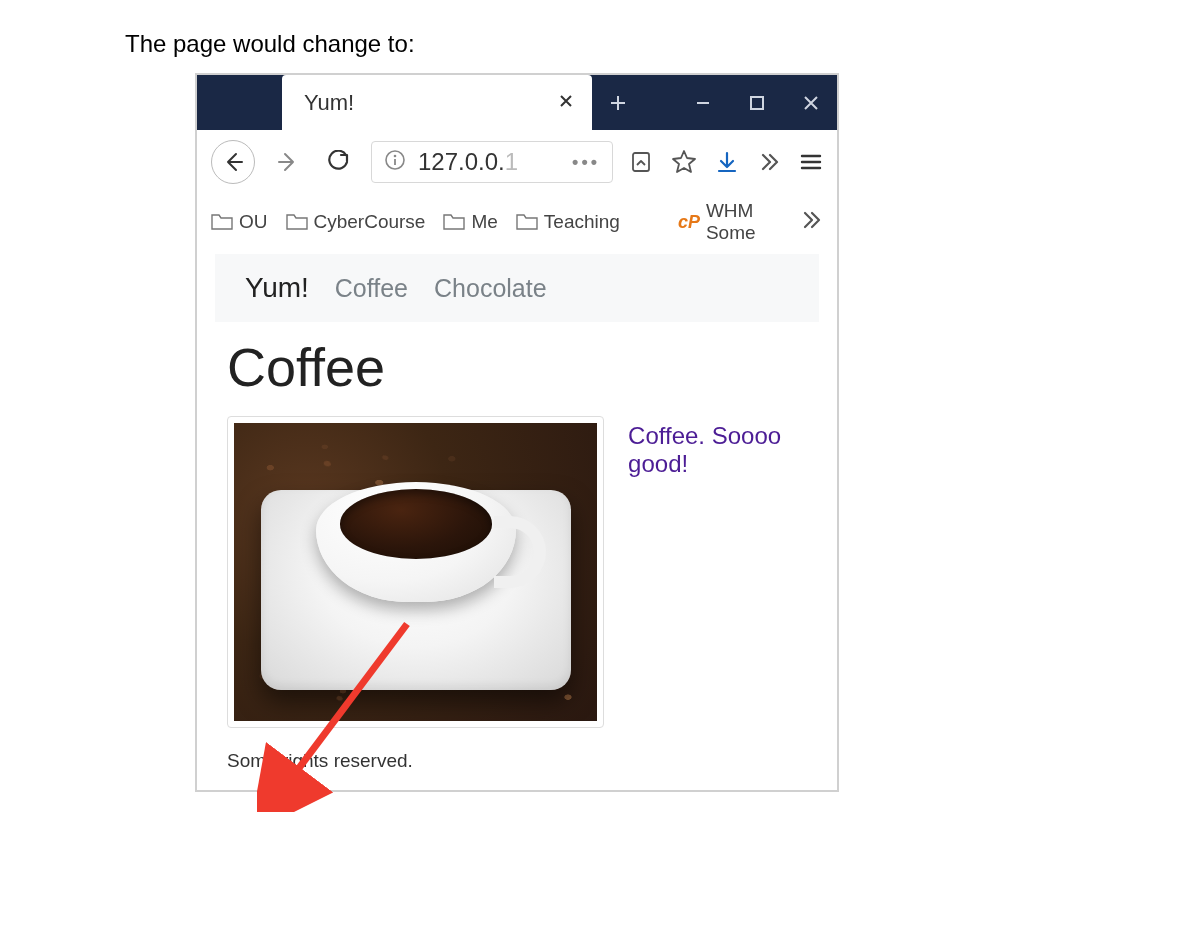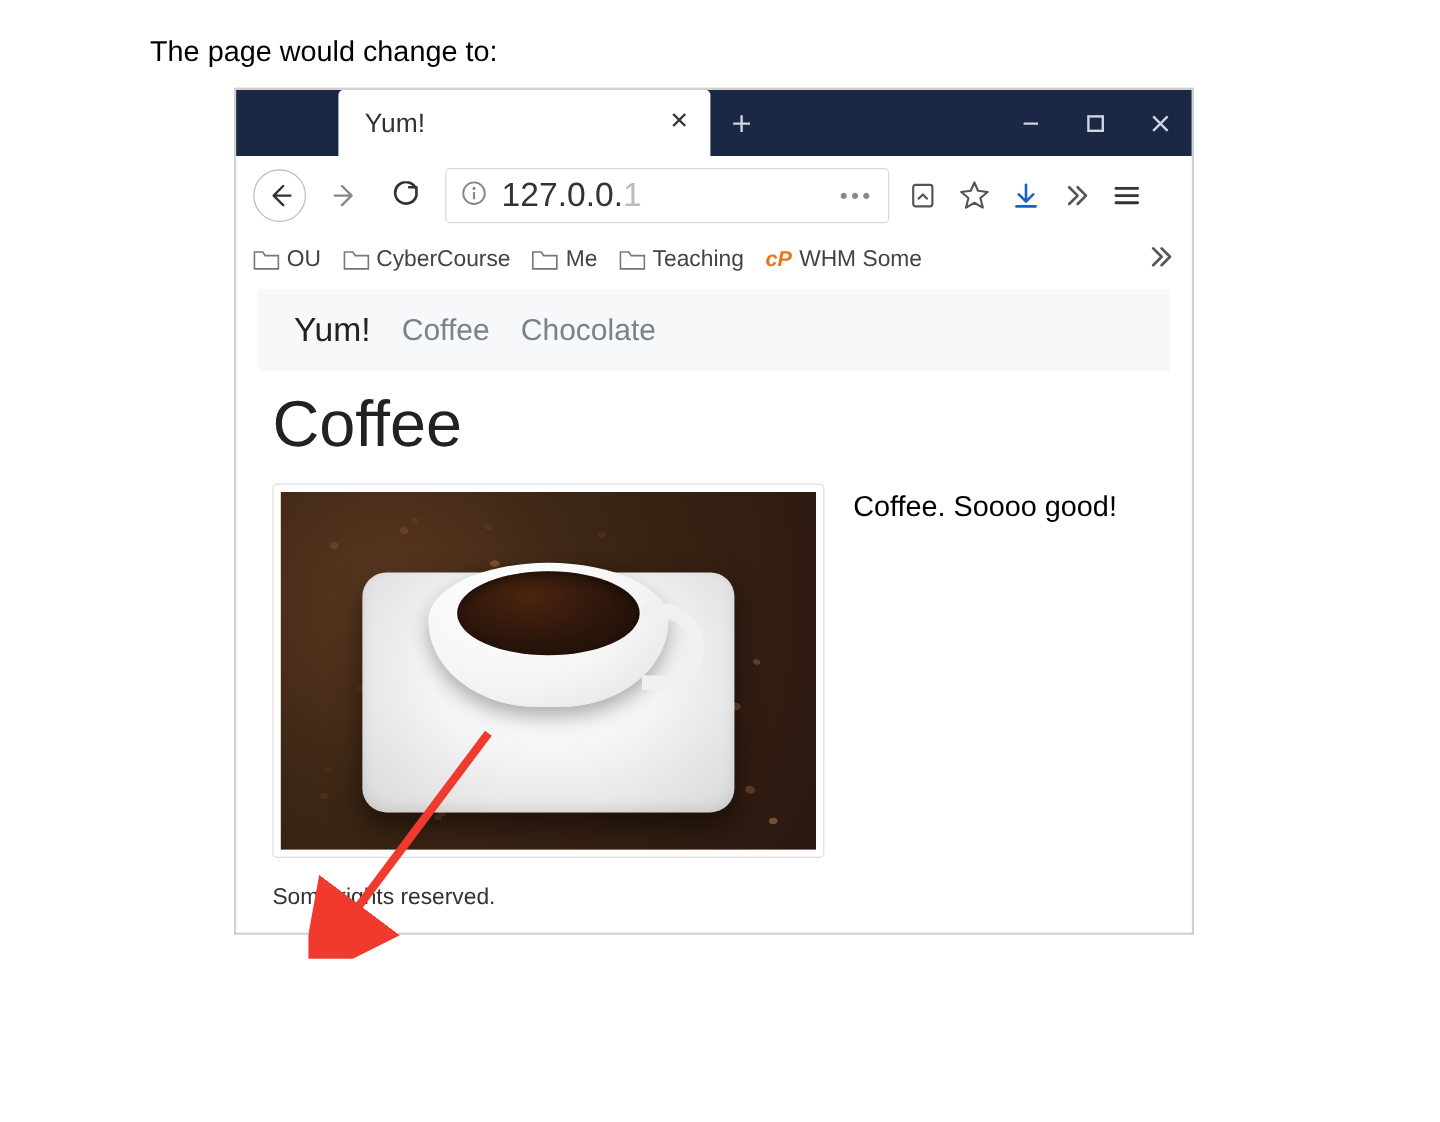--- a/index.html
+++ b/index.html
@@ -7,21 +7,21 @@
       font-family: -apple-system, BlinkMacSystemFont, "Segoe UI", Arial, sans-serif;
       background: #fff;
       padding: 20px;
     }
     .caption {
       font-size: 24px;
       color: #000;
       margin: 10px 0 15px 105px;
     }
     .browser-window {
-      width: 800px;
+      width: 644px;
       border: 2px solid #d0d0d0;
       margin: 0 0 0 175px;
       background: #fff;
       position: relative;
     }
     
     .titlebar {
       display: flex;
       height: 55px;
       background: #1a2845;
@@ -101,21 +101,21 @@
       border: 1px solid #d8d8d8;
       border-radius: 4px;
       padding: 6px 12px;
       gap: 12px;
       max-width: 370px;
     }
     .urlbar .info-icon {
       color: #888;
     }
     .urlbar .url-text {
-      font-size: 28px;
+      font-size: 24px;
       color: #333;
     }
     .urlbar .url-text .faded { color: #bbb; }
     .urlbar-dots {
       color: #888;
       letter-spacing: 3px;
       font-weight: bold;
       font-size: 18px;
     }
     .nav-icons-right {
@@ -149,20 +149,21 @@
     .folder-icon {
       width: 22px;
       height: 18px;
       display: inline-block;
     }
     .cp-icon {
       color: #e67817;
       font-style: italic;
       font-weight: bold;
       font-size: 18px;
+      margin-left: 40px;
     }
     
     .page {
       background: #fff;
     }
     .page-navbar {
       background: #f7f8f9;
       padding: 18px 30px;
       display: flex;
       align-items: center;
@@ -257,21 +258,21 @@
       content: '';
       position: absolute;
       right: -30px; top: 28%;
       width: 40px; height: 48px;
       border: 12px solid #f0f0f0;
       border-left: none;
       border-radius: 0 40px 40px 0;
     }
     .caption-text {
       font-size: 24px;
-      color: #000000;
+      color: #4c1d95;
       padding-top: 6px;
     }
     .arrow-svg {
       position: absolute;
       left: 30px;
       top: 198px;
       pointer-events: none;
     }
     .footer-text {
       font-size: 19px;

